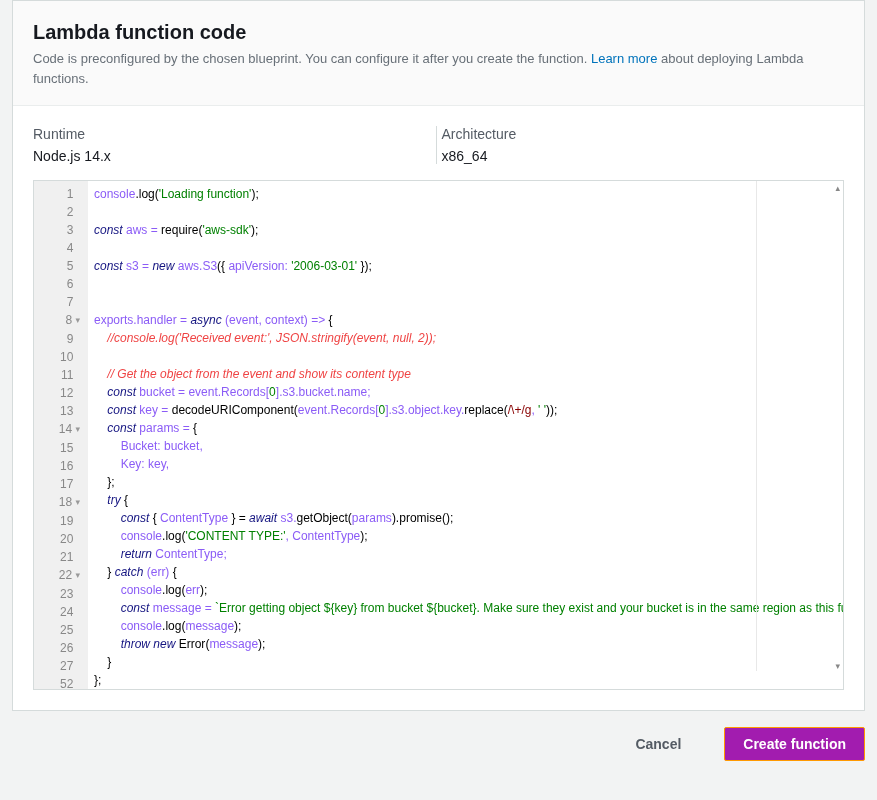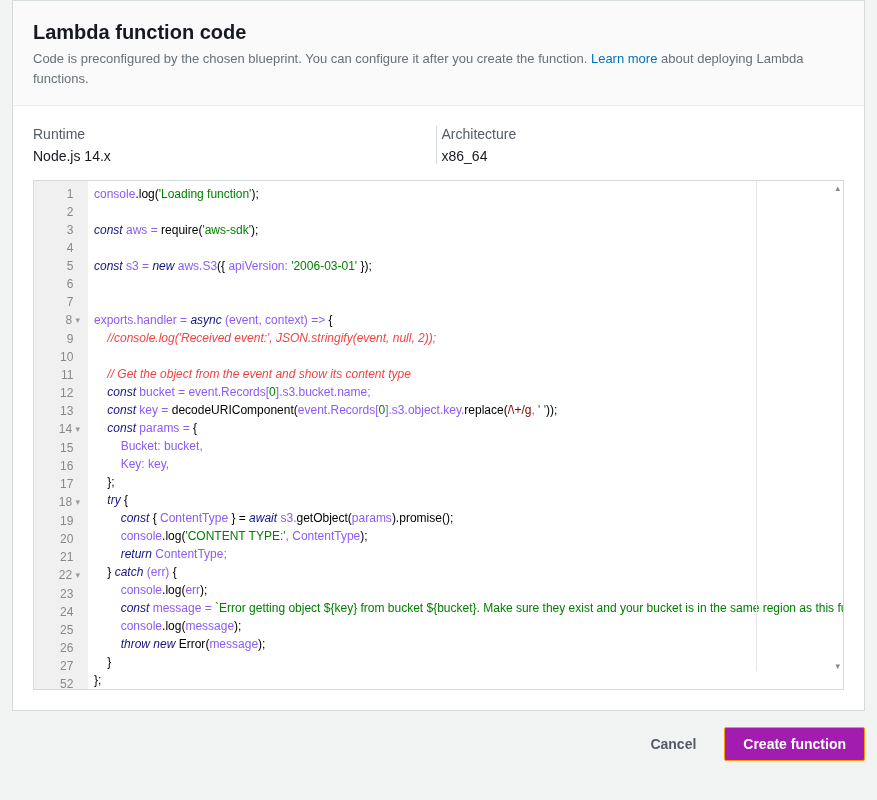--- a/index.html
+++ b/index.html
@@ -22,21 +22,21 @@
     .code-viewport::-webkit-scrollbar { height: 16px; width: 16px;}
     .code-viewport::-webkit-scrollbar-track { background: #e8e8e8;}
     .code-viewport::-webkit-scrollbar-thumb { background: #c1c1c1; border:1px solid #a8a8a8;}
     .tok-kw { color: #141480; font-style: italic; }
     .tok-str { color: #008000; }
     .tok-comment { color: #ef4444; font-style: italic; }
     .tok-re { color: #880000; }
     .tok-ident { color: #8b5cf6; }
     .tok-fn { color: #000; }
     .tok-bracket { color: #000; }
-    .footer { display: flex; justify-content: flex-end; padding: 16px 12px 0 12px; gap: 10px; }
+    .footer { display: flex; justify-content: flex-end; padding: 16px 12px 0 12px; gap: 25px; }
     .btn { font-size: 14px; font-weight: 700; padding: 8px 18px; border-radius: 2px; cursor: pointer; }
     .btn-cancel { background: none; border: none; color: #545b64; }
     .btn-primary { background: #a21caf; border: 1px solid #ff9900; color: #fff; }
     .print-margin { position:absolute; top:0; bottom:18px; left:668px; width:1px; background:#e8e8e8;}
     .fold-marker::after { content:"▾"; font-size:9px; color:#999; position:relative; top:-1px;}
     .editor-scroll-v-indicator { position:absolute; right:2px; top:2px; width:14px; height:14px;}
     .editor-scroll-v-indicator::before { content:"▴"; font-size:9px; color:#888; position:absolute; right:1px; top:0;}
     .editor-corner { position:absolute; right:2px; bottom:2px; width:14px; height:14px;}
     .editor-corner::before { content:"▾"; font-size:9px; color:#888; position:absolute; right:1px; bottom:16px;}
   </style>

